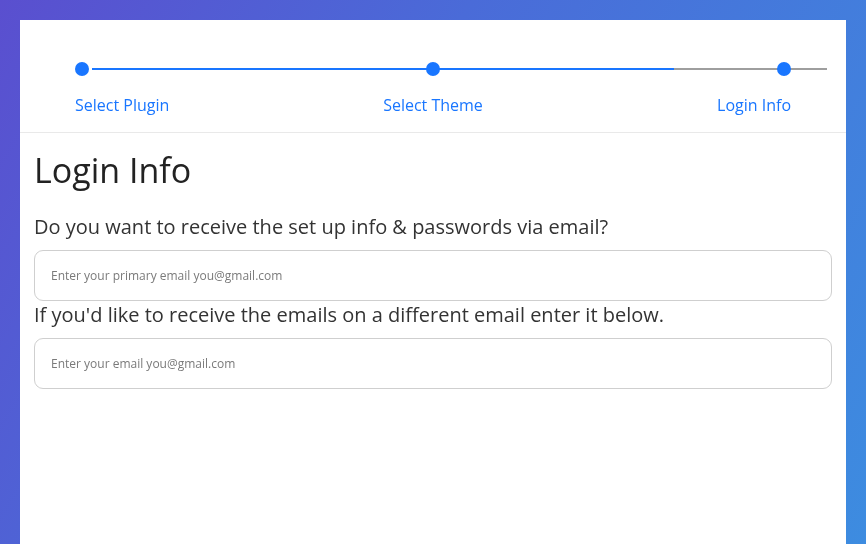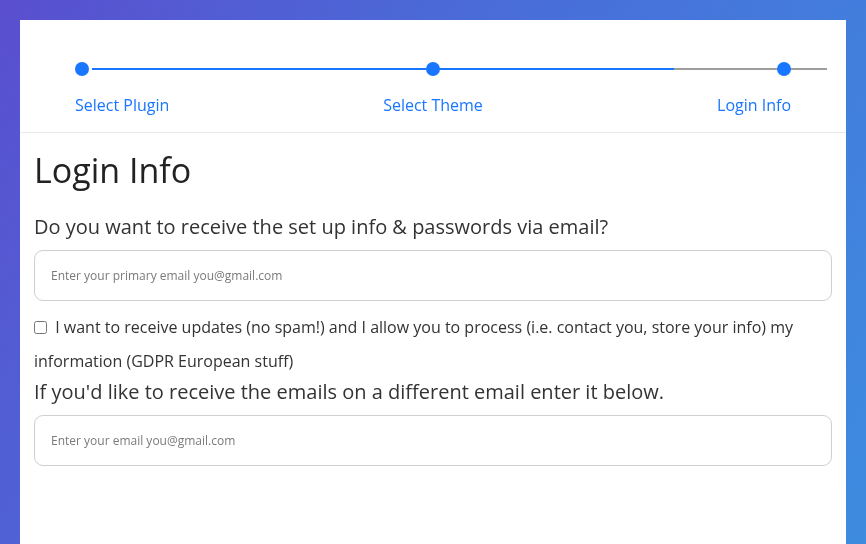--- a/index.html
+++ b/index.html
@@ -133,24 +133,20 @@
       <div class="step-label">Login Info</div>
     </div>
   </div>
 
   <div class="content">
     <h1 class="page-title">Login Info</h1>
 
     <p class="field-label">Do you want to receive the set up info &amp; passwords via email?</p>
     <input type="text" class="text-input" placeholder="Enter your primary email you@gmail.com" style="">
 
-    <label class="consent-row">
-      <input type="checkbox" style="">
-      <span>I want to receive updates (no spam!) and I allow you to process (i.e. contact you, store your info) my information (GDPR European stuff)</span>
-    </label>
 
 
     <p class="field-label">If you'd like to receive the emails on a different email enter it below.</p>
     <input type="text" class="text-input" placeholder="Enter your email you@gmail.com" style="">
 
     
   </div>
 
 </div>
 

